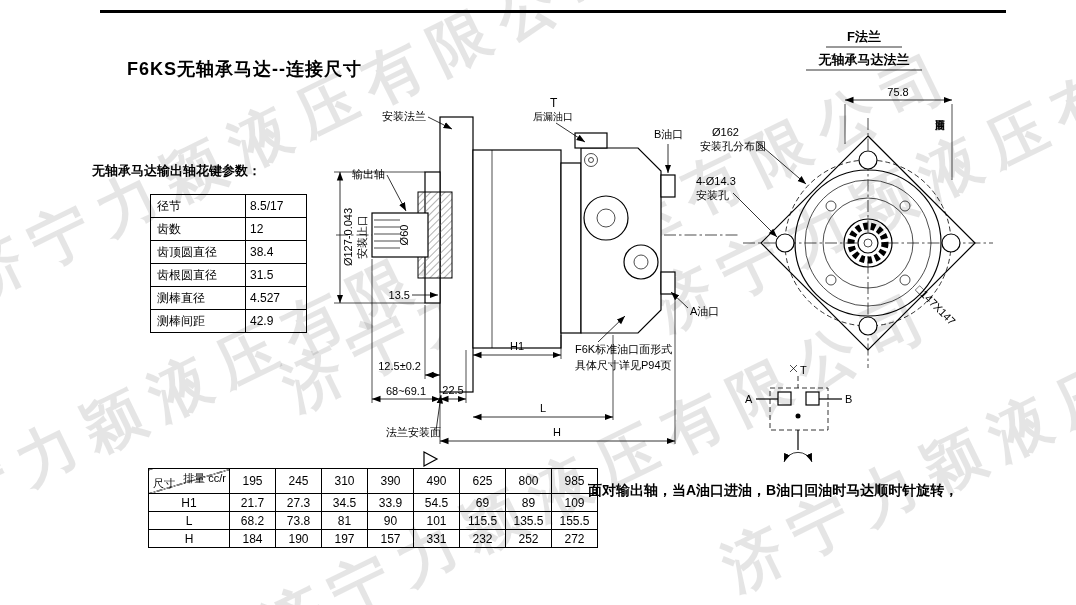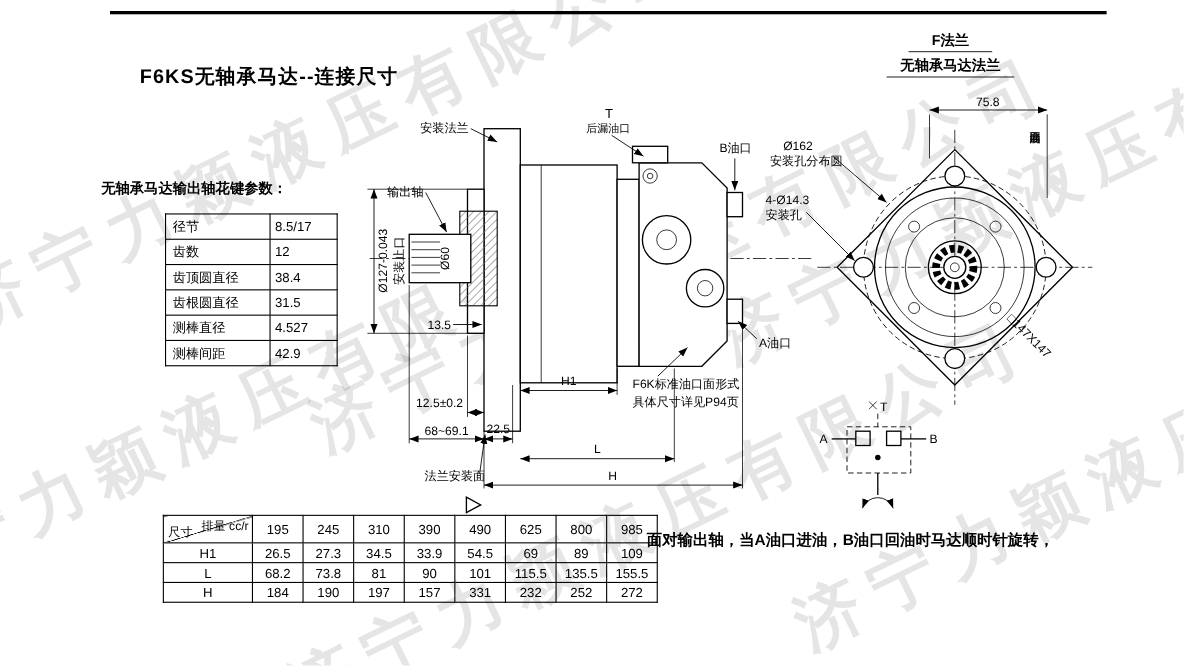--- a/index.html
+++ b/index.html
@@ -237,21 +237,21 @@
       <td>245</td>
       <td>310</td>
       <td>390</td>
       <td>490</td>
       <td>625</td>
       <td>800</td>
       <td>985</td>
     </tr>
     <tr>
       <td>H1</td>
-      <td>26.5</td>
+      <td>21.7</td>
       <td>27.3</td>
       <td>34.5</td>
       <td>33.9</td>
       <td>54.5</td>
       <td>69</td>
       <td>89</td>
       <td>109</td>
     </tr>
     <tr>
       <td>L</td>

